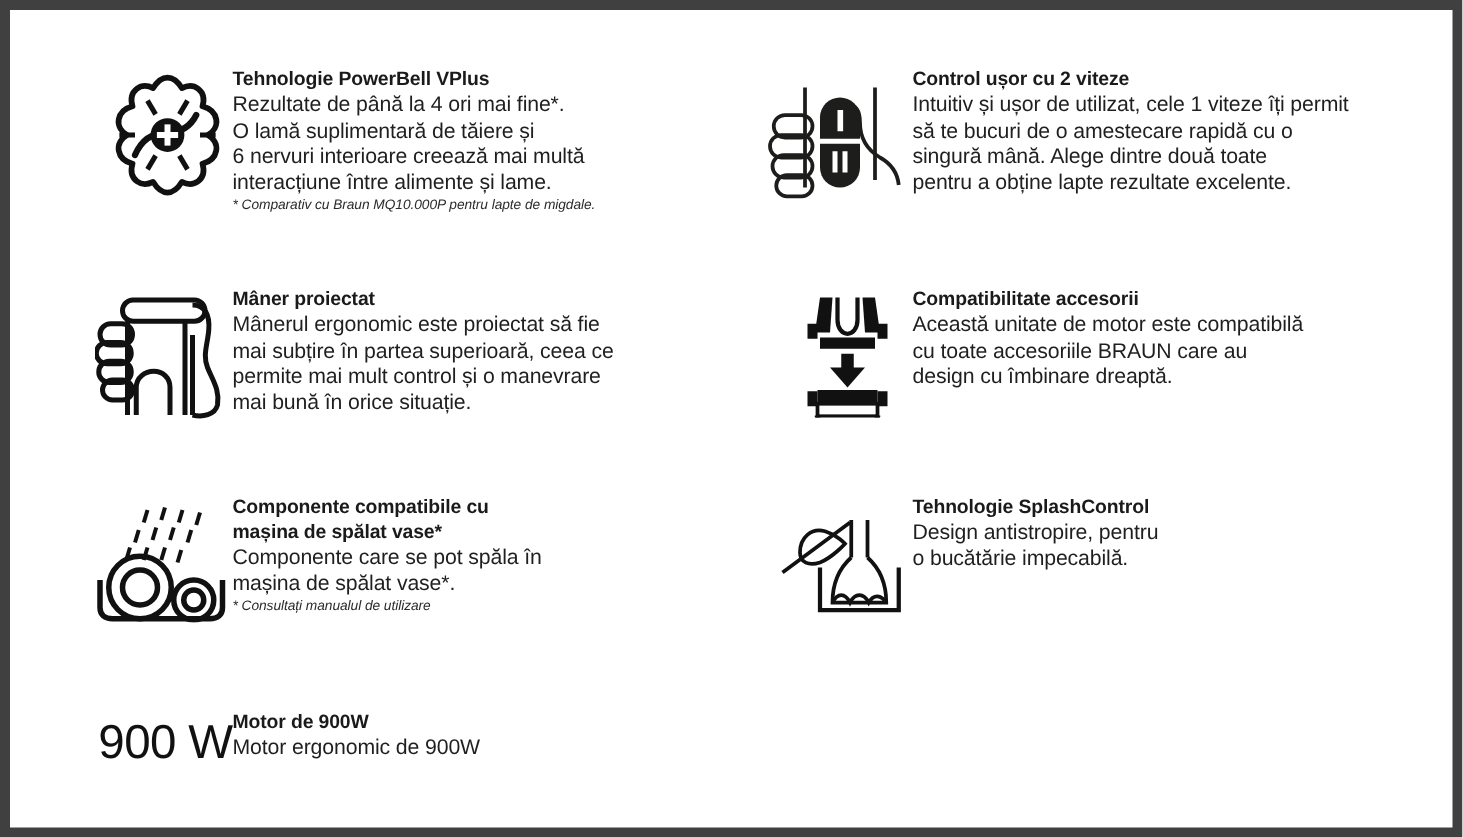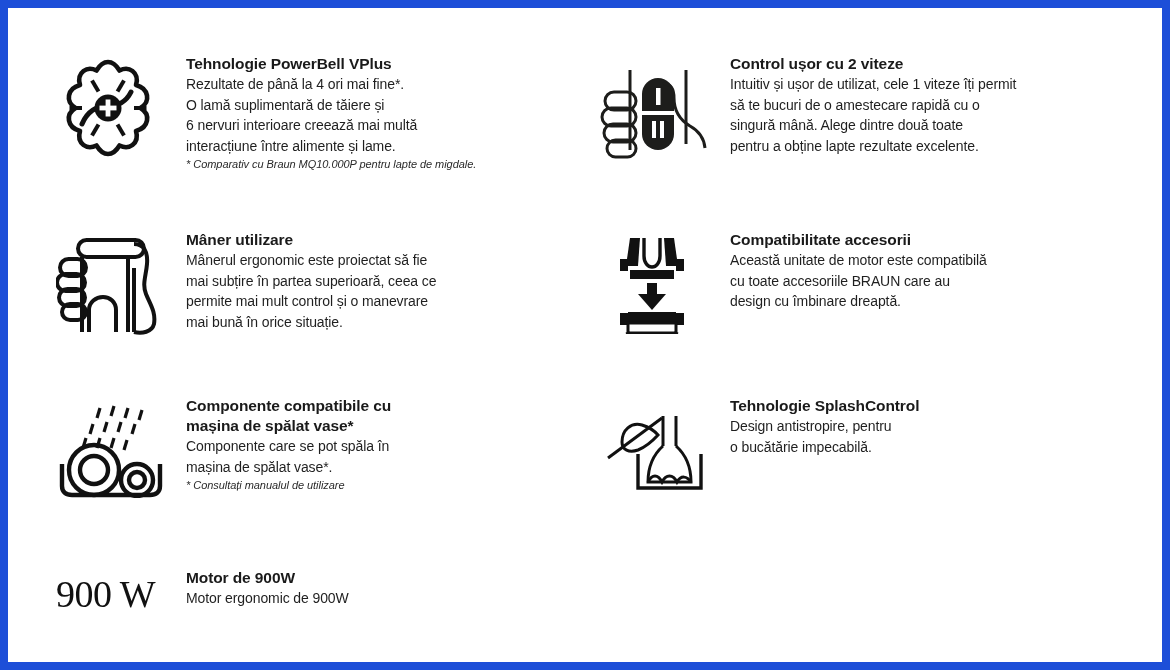--- a/index.html
+++ b/index.html
@@ -5,55 +5,54 @@
   * { box-sizing: border-box; margin: 0; padding: 0; }
   html, body {
     width: 1170px; height: 670px;
     background: #ffffff;
     font-family: "Liberation Sans", sans-serif;
   }
   #frame {
     position: relative;
     width: 1170px; height: 670px;
     background: #ffffff;
-    border: 8px solid #1d4ed8;
+    border: 8px solid #404040;
     overflow: hidden;
   }
   #grid {
     position: absolute;
     left: 0; top: 0;
     width: 1154px; height: 654px;
   }
   .feature {
     position: absolute;
     display: flex;
     align-items: flex-start;
   }
   .icon-cell {
     width: 130px;
     flex: 0 0 130px;
     display: flex;
     align-items: flex-start;
-    justify-content: flex-start;
+    justify-content: flex-end;
     padding-top: 2px;
-    font-family: Liberation Serif, serif;
   }
   .text-cell {
     flex: 1 1 auto;
     padding-top: 0px;
   }
   .f-title {
     font-size: 15.5px;
     font-weight: bold;
     color: #1a1a1a;
     line-height: 20px;
     letter-spacing: -0.1px;
   }
   .f-body {
-    font-size: 14px;
+    font-size: 17px;
     font-weight: normal;
     color: #1f1f1f;
     line-height: 20.5px;
     letter-spacing: -0.1px;
   }
   .f-note {
     font-size: 11px;
     font-style: italic;
     color: #2a2a2a;
     line-height: 15px;
@@ -193,21 +192,21 @@
             <rect x="1" y="42" width="28" height="17" rx="8.5" ry="8.5" fill="none" stroke="#111111" stroke-width="4"></rect>
             <rect x="3" y="57" width="26" height="17" rx="8.5" ry="8.5" fill="none" stroke="#111111" stroke-width="4"></rect>
             <rect x="6" y="72" width="24" height="16" rx="8" ry="8" fill="none" stroke="#111111" stroke-width="4"></rect>
 
             <path d="M78 12 C88 12 92 20 91 32 C90 44 86 52 90 62 C94 72 100 80 98 92 C96 100 86 102 78 100" fill="none" stroke="#111111" stroke-width="4"></path>
             <line x1="78" y1="36" x2="78" y2="100" stroke="#111111" stroke-width="4"></line>
           </svg>
         </span>
       </div>
       <div class="text-cell">
-        <div class="f-title">Mâner utilizare</div>
+        <div class="f-title">Mâner proiectat</div>
         <div class="f-body">
           <div>Mânerul ergonomic este proiectat să fie</div>
           <div>mai subțire în partea superioară, ceea ce</div>
           <div>permite mai mult control și o manevrare</div>
           <div>mai bună în orice situație.</div>
         </div>
       </div>
     </div>
 
     <div class="feature" id="feat-accessory">

